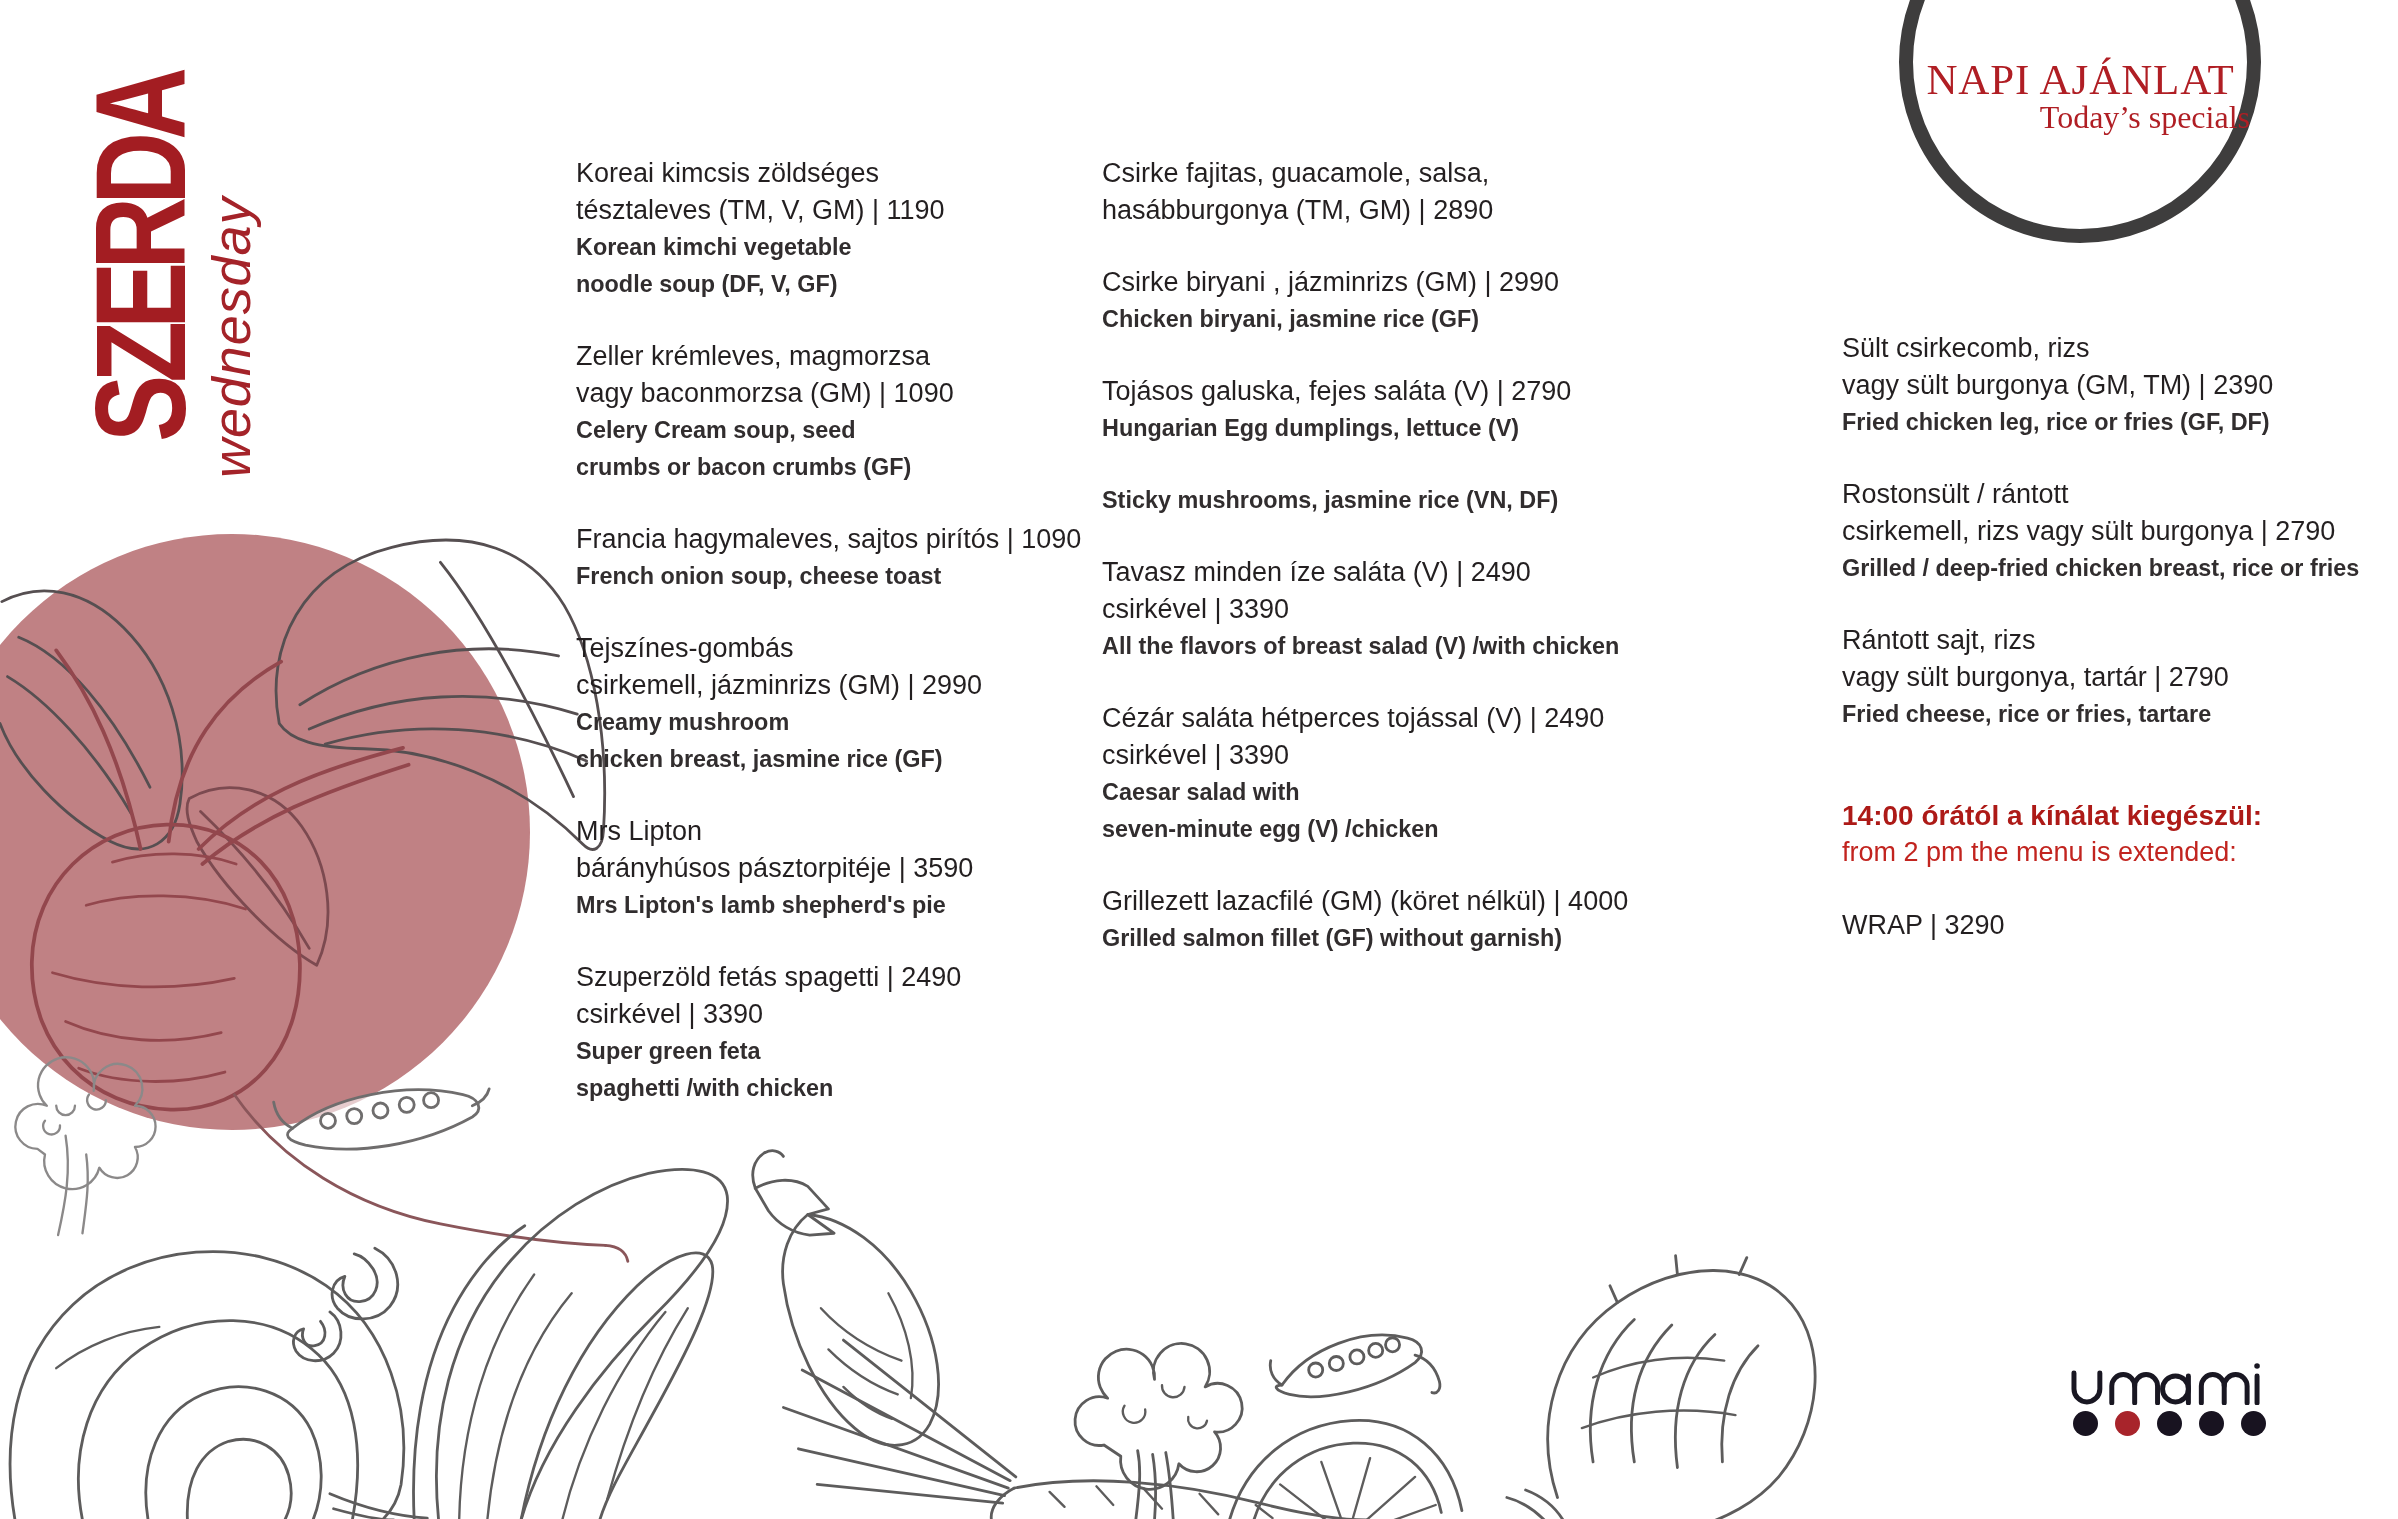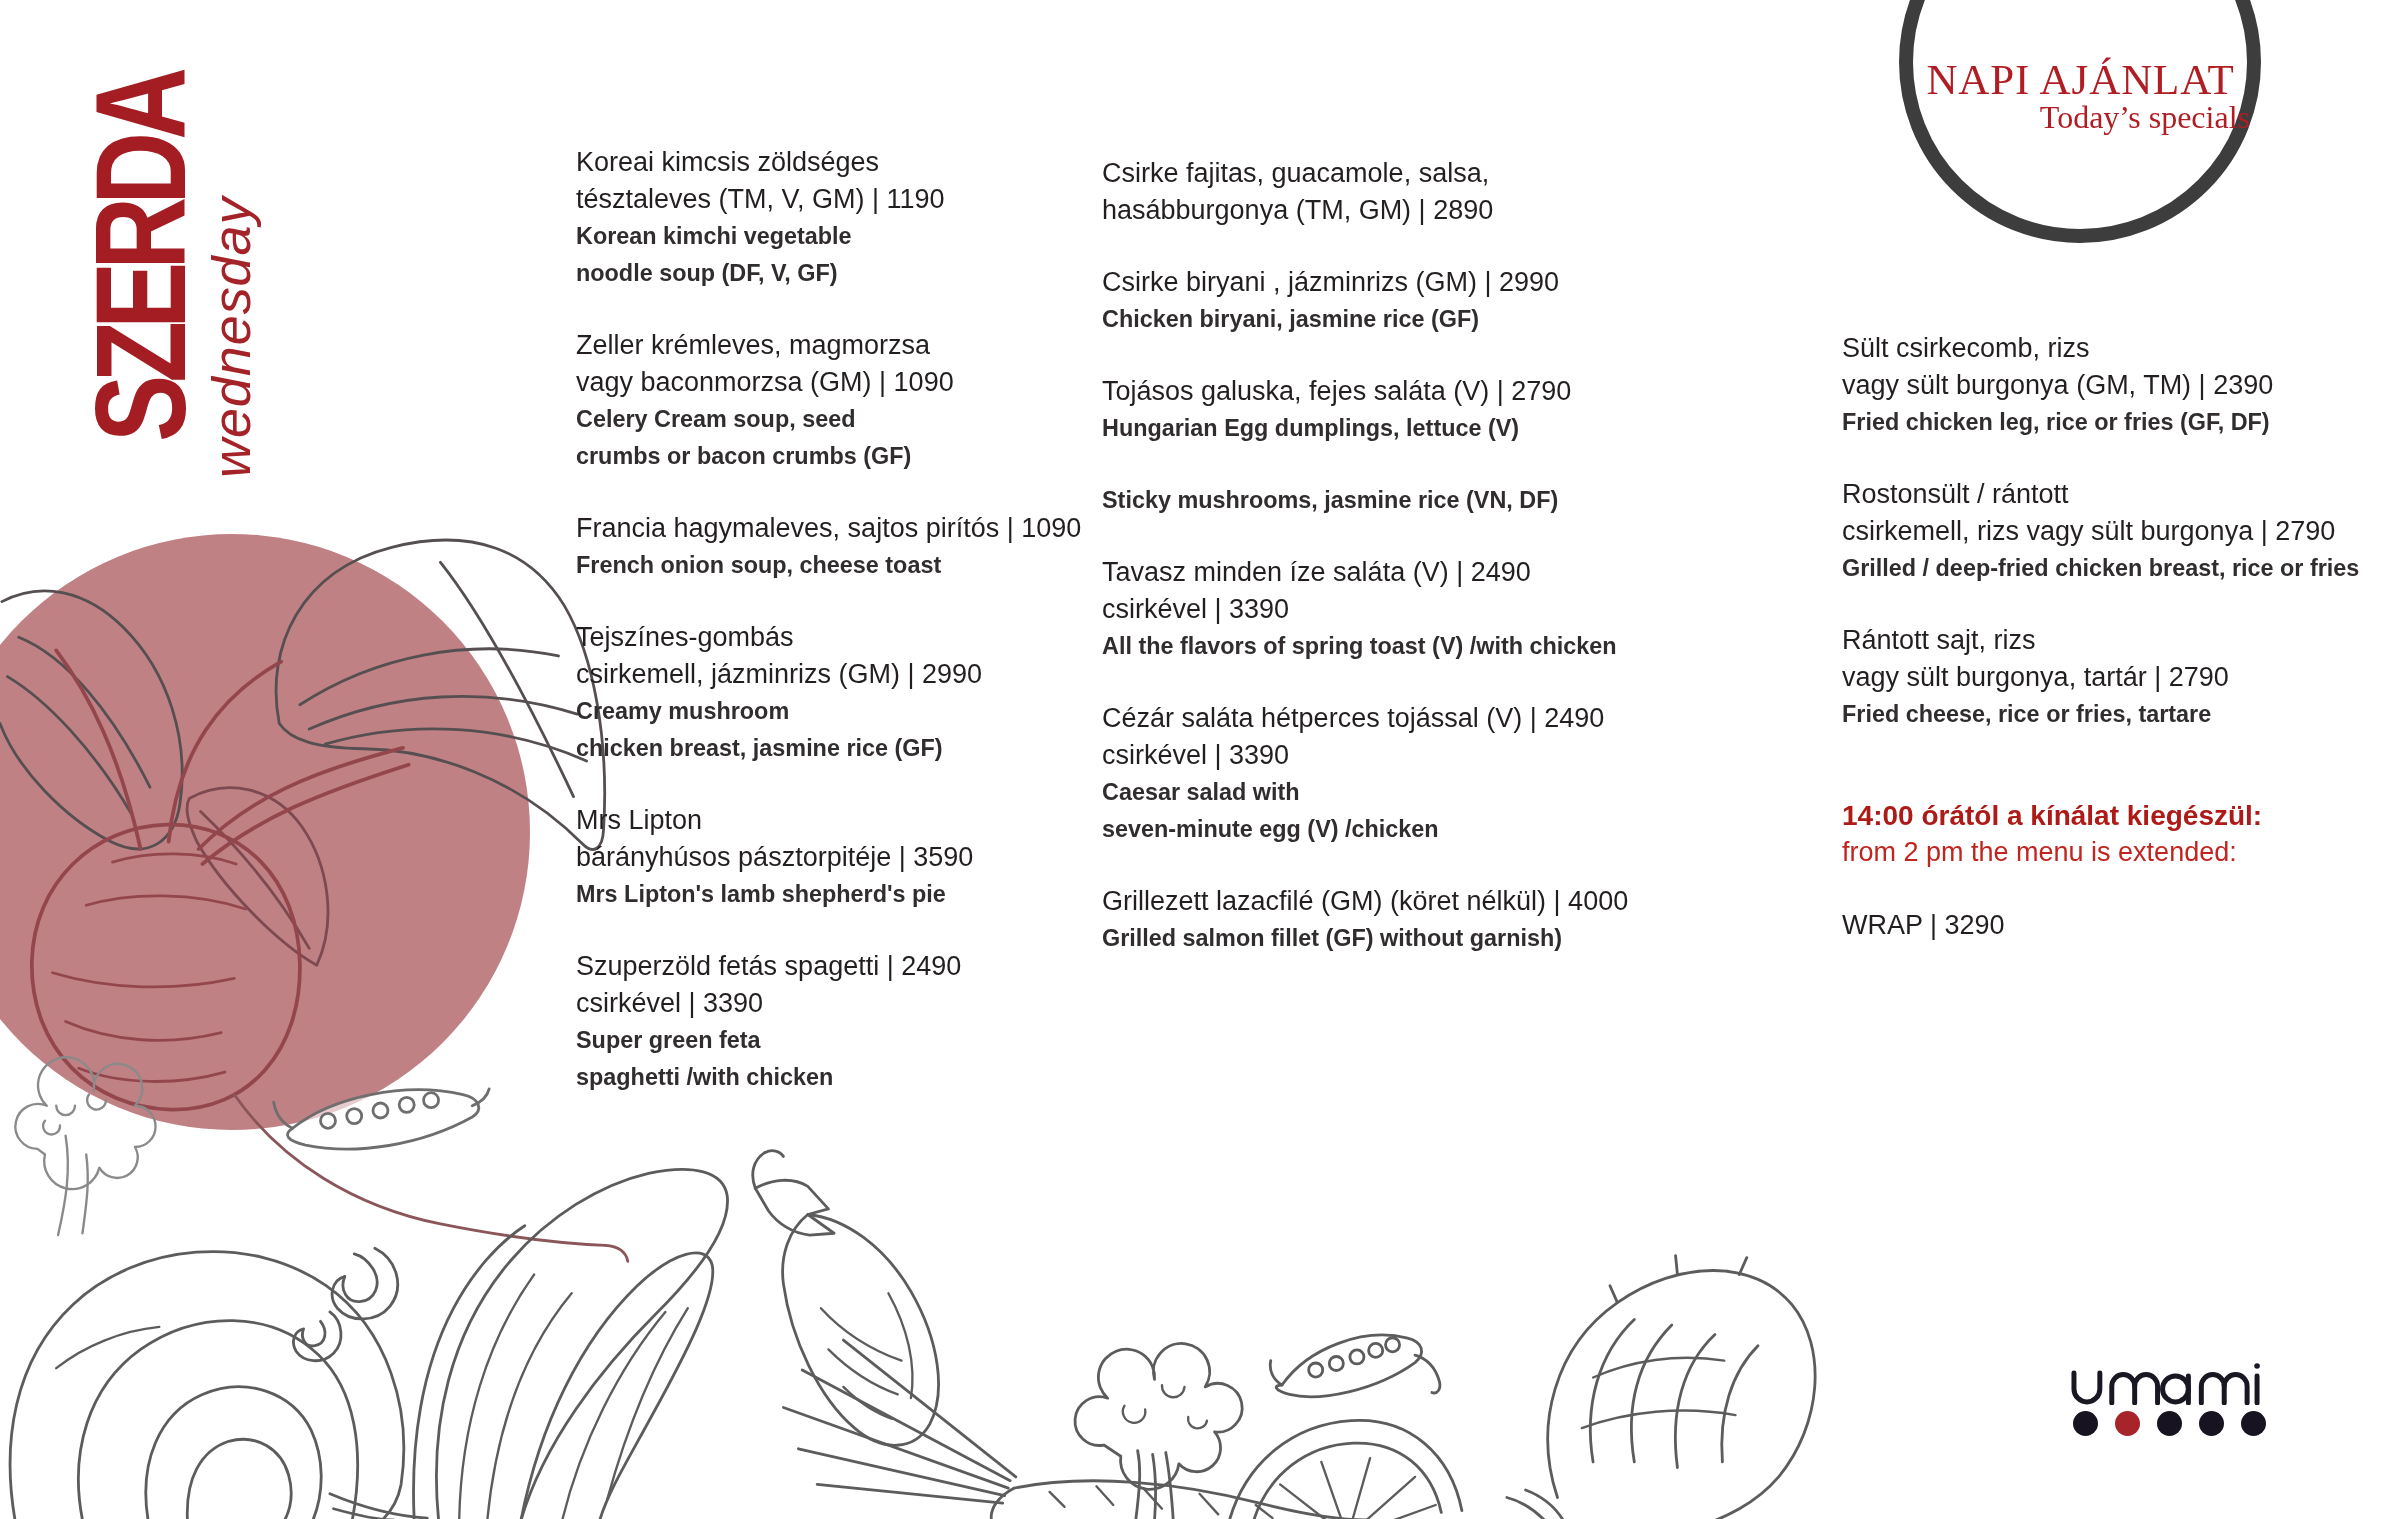--- a/index.html
+++ b/index.html
@@ -17,21 +17,21 @@
           font-size:54px;font-style:italic;color:#a42329;line-height:1;white-space:nowrap;letter-spacing:0.9px;}
   
   .badge-ring{position:absolute;left:1899px;top:-119px;width:362px;height:362px;
               border:14px solid #3e3d3d;border-radius:50%;box-sizing:border-box;background:transparent;}
   .badge-title{position:absolute;left:1911px;top:43px;width:339px;text-align:center;
                font-family:"Liberation Serif",serif;font-size:43px;color:#b01e24;letter-spacing:0.9px;margin-top:12px;}
   .badge-sub{position:absolute;left:1911px;top:99px;width:339px;text-align:right;
              font-family:"Liberation Serif",serif;font-size:32px;color:#b01e24;}
   
   .menu-col{position:absolute;}
-  .col1{left:576px;top:130px;width:525px;padding-top:14px;}
+  .col1{left:576px;top:141px;width:525px;padding-top:14px;}
   .col2{left:1102px;top:141px;width:604px;padding-top:14px;}
   .col3{left:1842px;top:319px;width:562px;padding-top:11.2px;}
   .item{margin-bottom:35px;}
   .item .t{font-size:27px;line-height:37px;color:#231f20;white-space:pre-line;}
   .item .d{font-size:23.4px;line-height:37px;color:#312d2e;white-space:pre-line;font-weight:bold;}
   .notice{margin-top:64px;margin-bottom:36px;}
   .notice .n1{font-size:28px;line-height:37px;font-weight:700;color:#ad1a17;}
   .notice .n2{font-size:27px;line-height:37px;color:#c2241f;}
   .wrap-item .t{font-size:27px;color:#231f20;}
   
@@ -256,21 +256,21 @@
     <div class="item">
       <div class="t">Tojásos galuska, fejes saláta (V) | 2790</div>
       <div class="d">Hungarian Egg dumplings, lettuce (V)</div>
     </div>
     <div class="item">
       <div class="d">Sticky mushrooms, jasmine rice (VN, DF)</div>
     </div>
     <div class="item">
       <div class="t">Tavasz minden íze saláta (V) | 2490
 csirkével | 3390</div>
-      <div class="d">All the flavors of spring toast (V) /with chicken</div>
+      <div class="d">All the flavors of breast salad (V) /with chicken</div>
     </div>
     <div class="item">
       <div class="t">Cézár saláta hétperces tojással (V) | 2490
 csirkével | 3390</div>
       <div class="d">Caesar salad with
 seven-minute egg (V) /chicken</div>
     </div>
     <div class="item">
       <div class="t">Grillezett lazacfilé (GM) (köret nélkül) | 4000</div>
       <div class="d">Grilled salmon fillet (GF) without garnish)</div>

